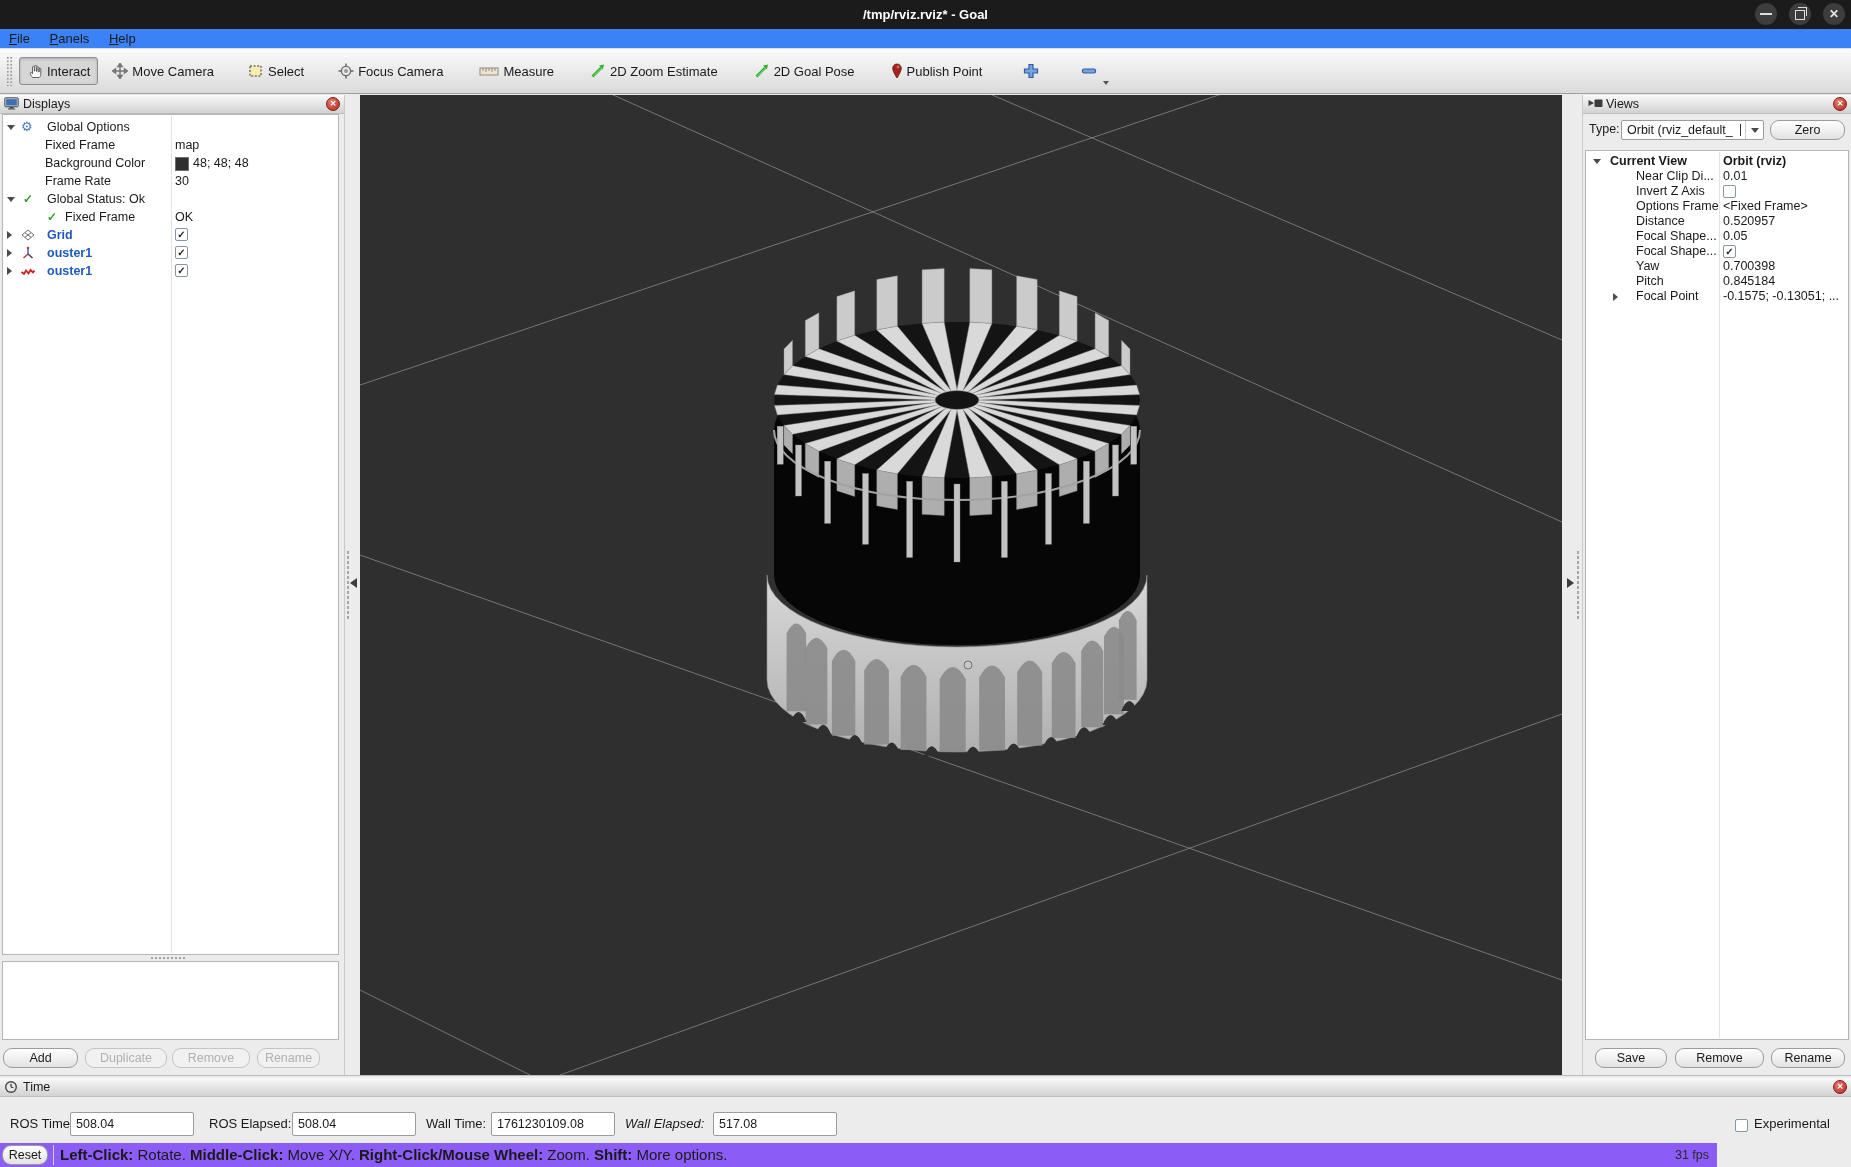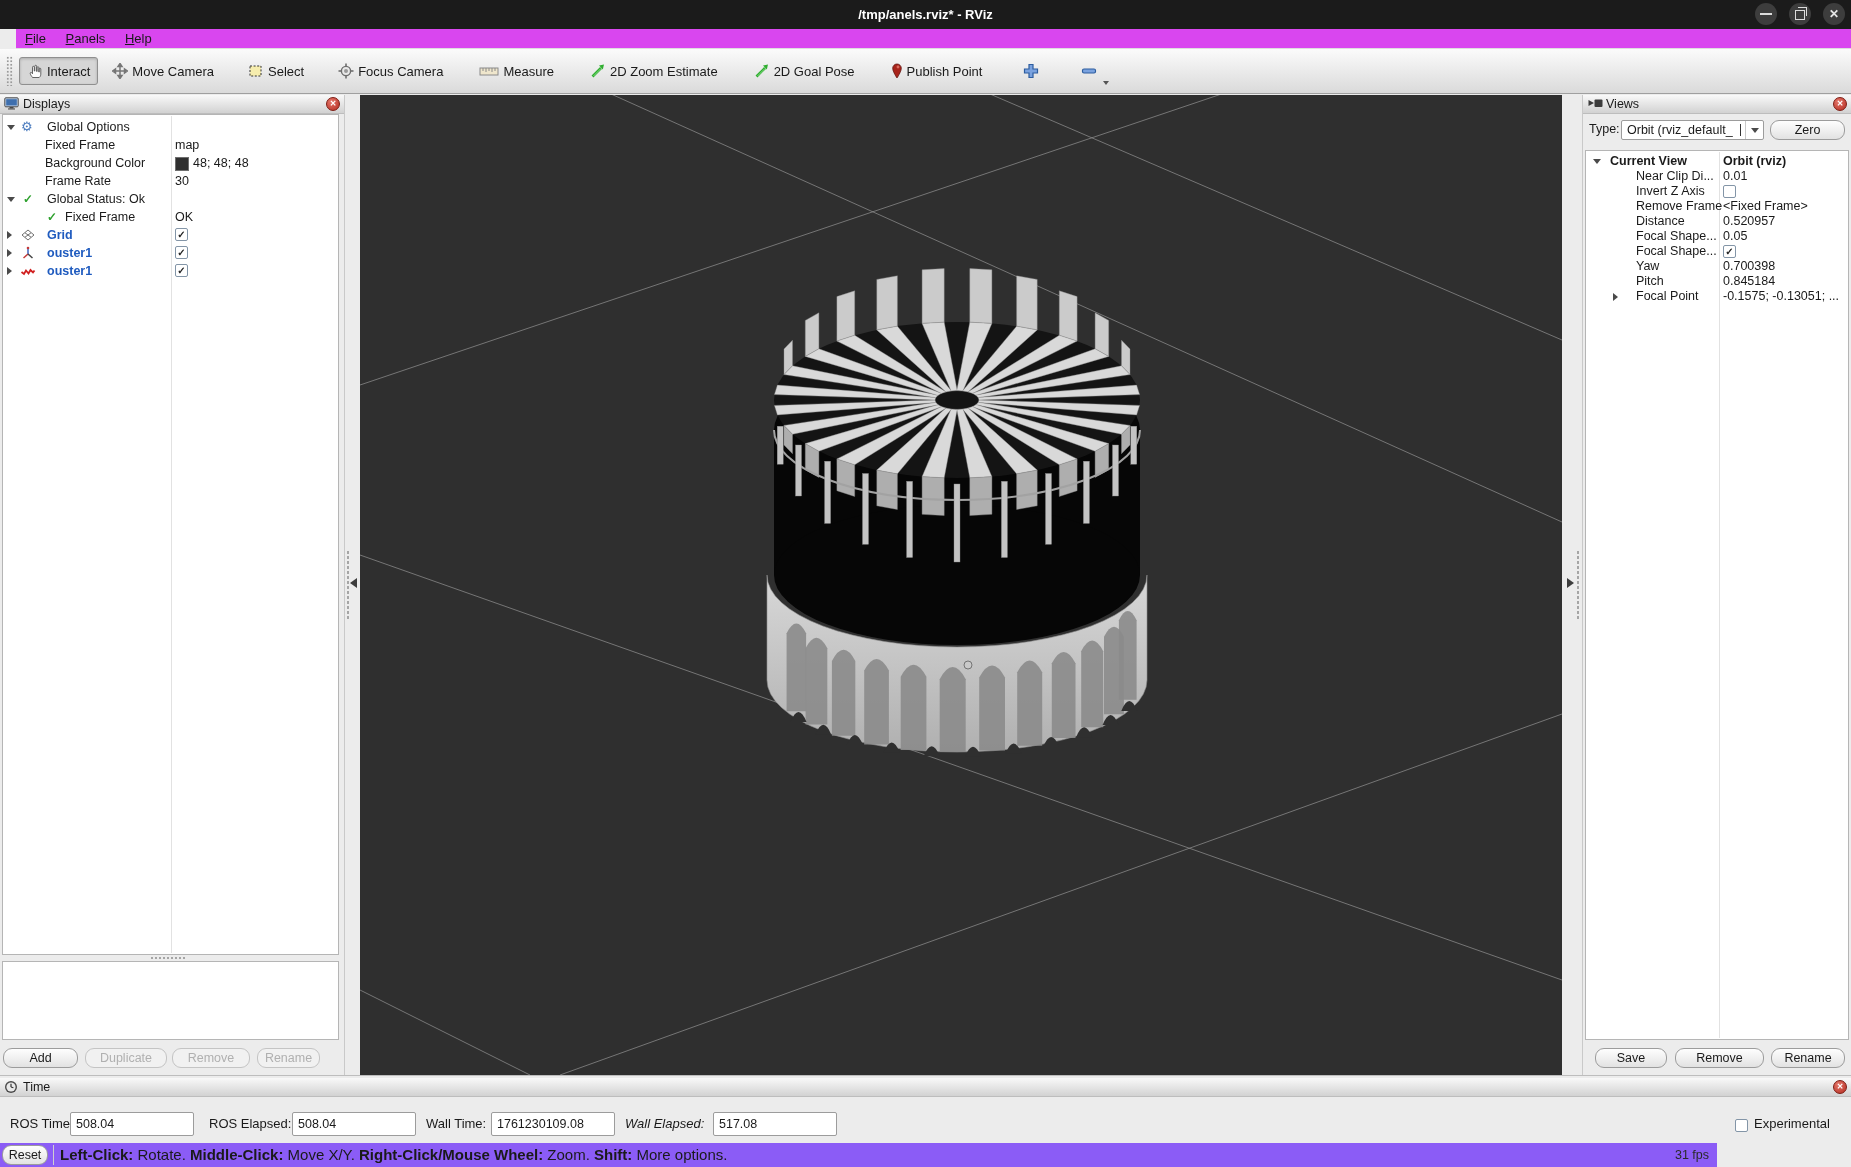--- a/index.html
+++ b/index.html
@@ -9,21 +9,21 @@
   .titlebar{position:absolute;left:0;top:0;right:0;height:29px;background:#1b1b1b;}
   .titlebar .wtitle{position:absolute;left:0;right:0;top:0;height:29px;line-height:29px;
        text-align:center;color:#fff;font-weight:bold;font-size:13px;}
   .winbtn{position:absolute;top:3px;width:22px;height:22px;border-radius:11px;background:#3d3d3d;}
   .winbtn .g-min{position:absolute;left:5px;top:10px;width:12px;height:2px;background:#dcdcdc;}
   .winbtn .g-res{position:absolute;left:6px;top:7px;width:8px;height:8px;border:1.5px solid #dcdcdc;}
   .winbtn .g-res:before{content:"";position:absolute;left:2px;top:-4px;width:8px;height:8px;border-top:1.5px solid #dcdcdc;border-right:1.5px solid #dcdcdc;}
   .winbtn .g-x{position:absolute;left:0;top:0;width:22px;height:22px;line-height:22px;text-align:center;color:#e6e6e6;font-size:12px;font-weight:bold;}
   .winbtn .g-x:before{content:"\2715";}
   
-  .menubar{position:absolute;left:0;top:29px;right:0;height:19px;background:#d946ef;border-bottom:1px solid #dedede;line-height:19px;margin-left:16px;}
+  .menubar{position:absolute;left:0;top:29px;right:0;height:19px;background:#3b82f6;border-bottom:1px solid #dedede;line-height:19px;}
   .menuitem{display:inline-block;margin-left:16px;cursor:default;}
   .menuitem:first-child{margin-left:9px;}
   .mn{text-decoration:underline;}
   
   .toolbar{position:absolute;left:0;top:49px;right:0;height:45px;background:linear-gradient(#fbfbfb,#dadada);
        border-bottom:1px solid #9f9f9f;display:flex;align-items:center;padding-left:4px;box-sizing:border-box;}
   .grip{width:7px;height:30px;margin:0 6px 0 2px;background-image:radial-gradient(#9a9a9a 1px,transparent 1.2px);background-size:3.5px 3.5px;}
   .tbtn{display:flex;align-items:center;gap:4px;padding:5px 7px;margin-right:6px;border:1px solid transparent;border-radius:3px;font-size:13px;white-space:nowrap;cursor:default;}
   .tbtn.active{background:#d6d6d6;border-color:#8f8f8f;box-shadow:inset 0 1px 3px rgba(0,0,0,.2);}
   .tooltool{position:relative;padding:4px 9px;margin-right:8px;}
@@ -83,21 +83,21 @@
   #statusbar .help b{font-weight:bold;}
   #statusbar .fps{position:absolute;right:8px;top:0;height:24px;line-height:24px;font-size:12.5px;color:#2a2a2a;}
   .vsep{position:absolute;left:53px;top:2px;width:0;height:20px;border-left:1px solid #cfcfcf;}
 </style>
 </head>
 <body>
 
 <div id="app">
 
   <div class="titlebar">
-    <div class="wtitle">/tmp/anels.rviz* - RViz</div>
+    <div class="wtitle">/tmp/rviz.rviz* - Goal</div>
     <div class="winbtn" style="right:74px;">
         <span class="g-min"></span>
       </div>
     <div class="winbtn" style="right:40px;">
         <span class="g-res"></span>
       </div>
     <div class="winbtn" style="right:6px;">
         <span class="g-x"></span>
       </div>
   </div>
@@ -421,21 +421,21 @@
       </div>
       <div class="vrow" style="top:18px;">
         <span style="left:50px;">Near Clip Di...</span>
         <span style="left:137px;">0.01</span>
       </div>
       <div class="vrow" style="top:33px;">
         <span style="left:50px;">Invert Z Axis</span>
         <span class="cb" style="left:137px;margin-top:1px;"></span>
       </div>
       <div class="vrow" style="top:48px;">
-        <span style="left:50px;">Remove Frame</span>
+        <span style="left:50px;">Options Frame</span>
         <span style="left:137px;">&lt;Fixed Frame&gt;</span>
       </div>
       <div class="vrow" style="top:63px;">
         <span style="left:50px;">Distance</span>
         <span style="left:137px;">0.520957</span>
       </div>
       <div class="vrow" style="top:78px;">
         <span style="left:50px;">Focal Shape...</span>
         <span style="left:137px;">0.05</span>
       </div>

